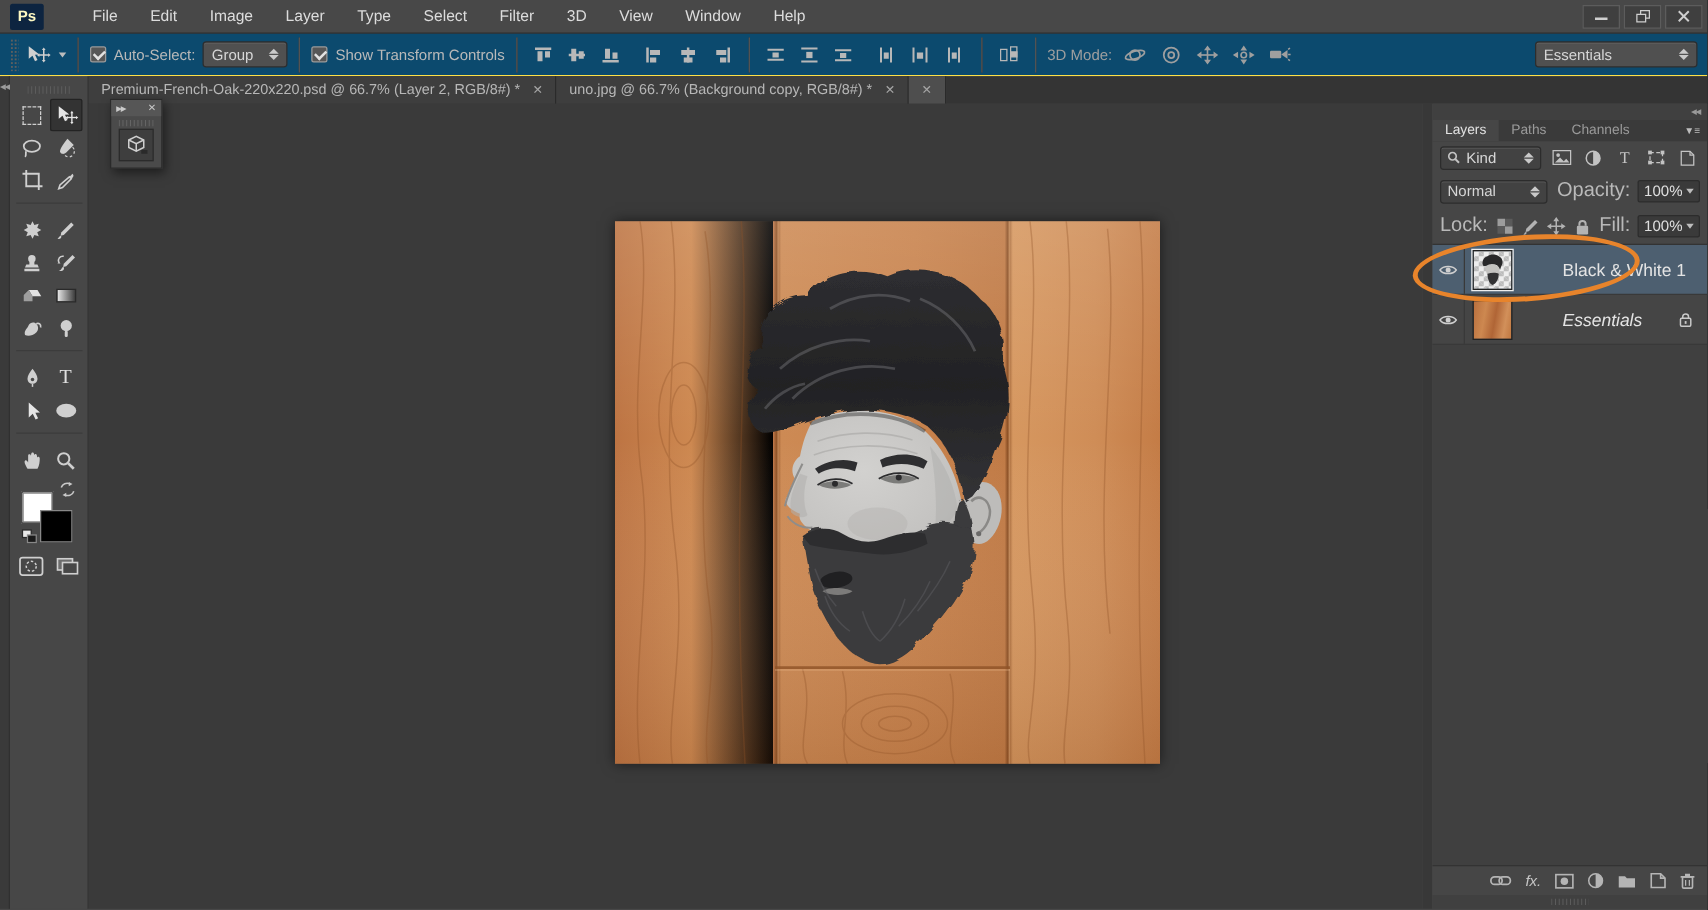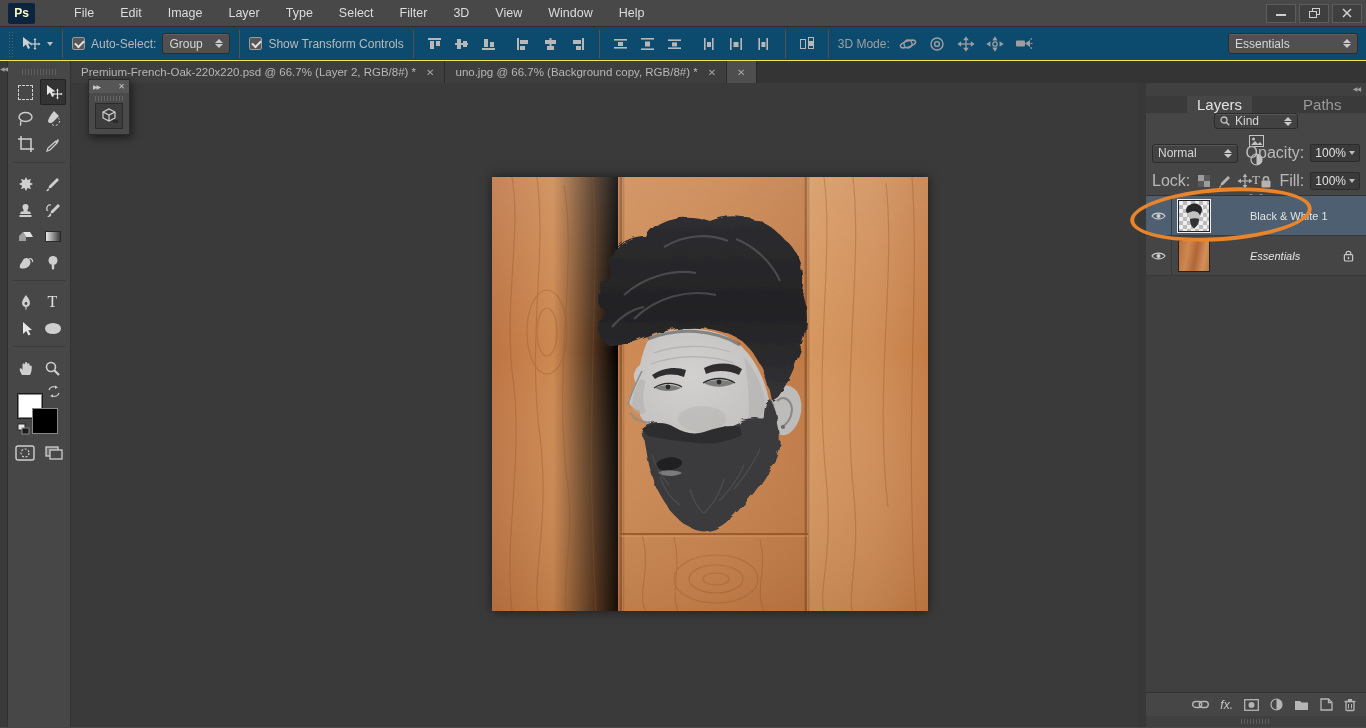--- a/index.html
+++ b/index.html
@@ -66,44 +66,44 @@
   .canvas { position:absolute; left:421px; top:94px; width:436px; height:434px; box-shadow:0 0 10px rgba(0,0,0,.55); }
   .statusbar { height:18px; background:#3a3a3a; border-top:1px solid #313131; display:flex; align-items:center;
                font-size:11px; color:#cdcdcd; gap:10px; padding-left:14px; }
   .statfield { display:flex; align-items:center; justify-content:center; width:170px; height:14px; color:#cdcdcd; }
   .statplay { color:#d0d0d0; font-size:9px; }
   .dockgap { width:8px; background:#383838; }
   
   .panel { width:220px; background:#464646; display:flex; flex-direction:column; position:relative; overflow:visible; }
   .paneltop { height:13px; background:#404040; font-size:6px; color:#9a9a9a; text-align:right; padding:2px 6px 0 0; letter-spacing:-1px; }
   .ptabs { height:17px; display:flex; background:#3a3a3a; align-items:stretch; }
-  .ptab { padding:0 10px; font-size:15px; line-height:17px; color:#9a9a9a;margin-left:41px; }
+  .ptab { padding:0 10px; font-size:11px; line-height:17px; color:#9a9a9a; }
   .ptab.active { background:#464646; color:#e2e2e2; }
   .pmenu { margin-left:auto; color:#bdbdbd; font-size:8px; padding:4px 6px 0 0; }
   .prow { display:flex; align-items:center; padding:0 6px; gap:6px; }
-  .row-filter { height:26px;flex-direction:column; }
+  .row-filter { height:26px; }
   .row-blend  { height:28px; }
   .row-lock   { height:28px; }
   .minicombo { display:flex; align-items:center; gap:5px; background:#424242; border:1px solid #2c2c2c;
                border-radius:3px; height:19px; padding:0 5px; box-shadow:inset 0 1px 0 #565656; }
   .valfield { display:flex; align-items:center; background:#3a3a3a; border:1px solid #2c2c2c; border-radius:2px;
               height:18px; padding:0 4px; gap:3px; color:#e0e0e0; }
   .dnarrow { width:0; height:0; border-left:3.5px solid transparent; border-right:3.5px solid transparent; border-top:4px solid #bdbdbd; }
   .ficon { width:20px; height:18px; display:flex; align-items:center; justify-content:center; color:#c3c3c3; }
   .plabel { color:#b9b9b9; font-size:16px; }
   .layers-list { border-top:1px solid #333; }
   .layerrow { height:40px; display:flex; align-items:center; background:#454545; border-bottom:1px solid #393939; }
   .layerrow.selected { background:#4d5f70; }
   .eyebox { width:26px; align-self:stretch; border-right:1px solid #393939; display:flex; align-items:center; justify-content:center; }
   .thumb { width:32px; height:32px; margin:0 8px 0 6px; border:1px solid #222; position:relative; overflow:hidden; }
   .thumb.checker { background:
       linear-gradient(45deg,#bbb 25%,transparent 25%,transparent 75%,#bbb 75%),
       linear-gradient(45deg,#bbb 25%,#eee 25%,#eee 75%,#bbb 75%); background-size:8px 8px; background-position:0 0,4px 4px; }
   .thumb.wood { background:linear-gradient(100deg,#b96f3d 0%,#cd8850 30%,#b06536 55%,#d2905a 80%,#c07740 100%); }
-  .lname { font-size:11px; color:#e4e4e4;padding-left:32px; }
+  .lname { font-size:14px; color:#e4e4e4;padding-left:32px; }
   .lname.it { font-style:italic; }
   .locksmall { margin-left:auto; margin-right:12px; }
   .empty { flex:1; background:#404040; }
   .pbottom { height:24px; border-top:1px solid #333; background:#464646; display:flex; align-items:center;
              justify-content:flex-end; gap:11px; padding-right:10px; color:#b5b5b5; }
   .fxlabel { font-size:12px; font-style:italic; color:#c5c5c5; }
   .pgrip { height:11px; background:#404040; display:flex; align-items:center; justify-content:center; }
   .pgrip span { width:30px; height:5px;
      background-image:linear-gradient(90deg,#5d5d5d 1px, transparent 1px); background-size:3px 5px; }
   

